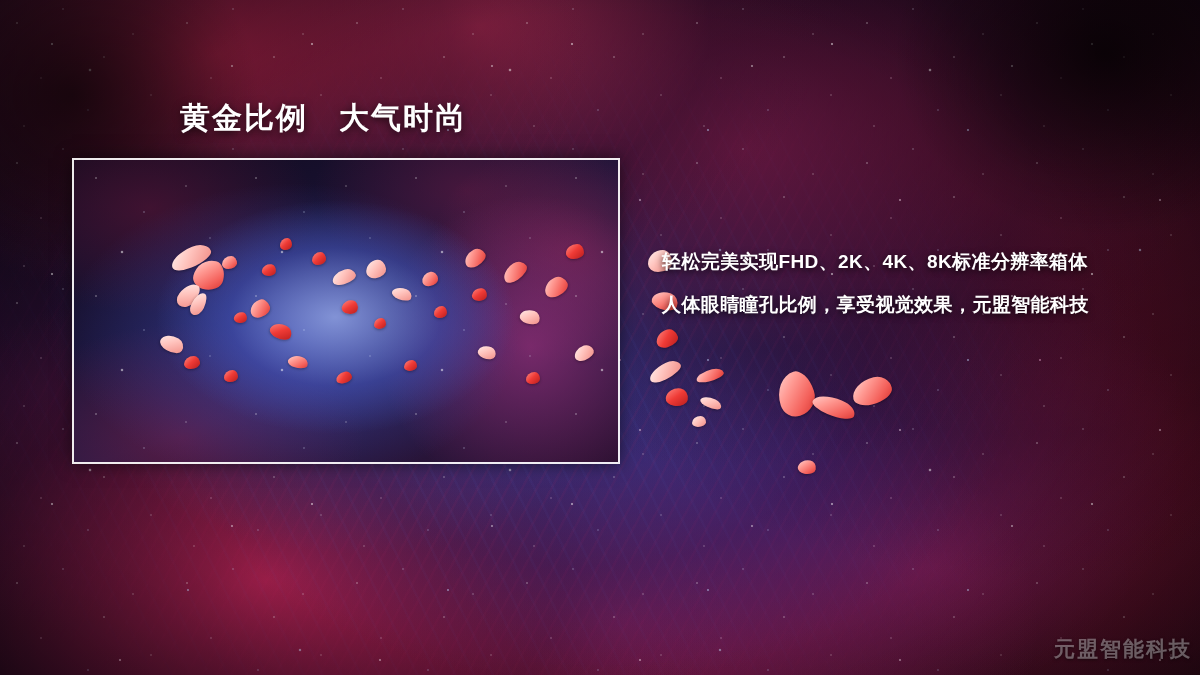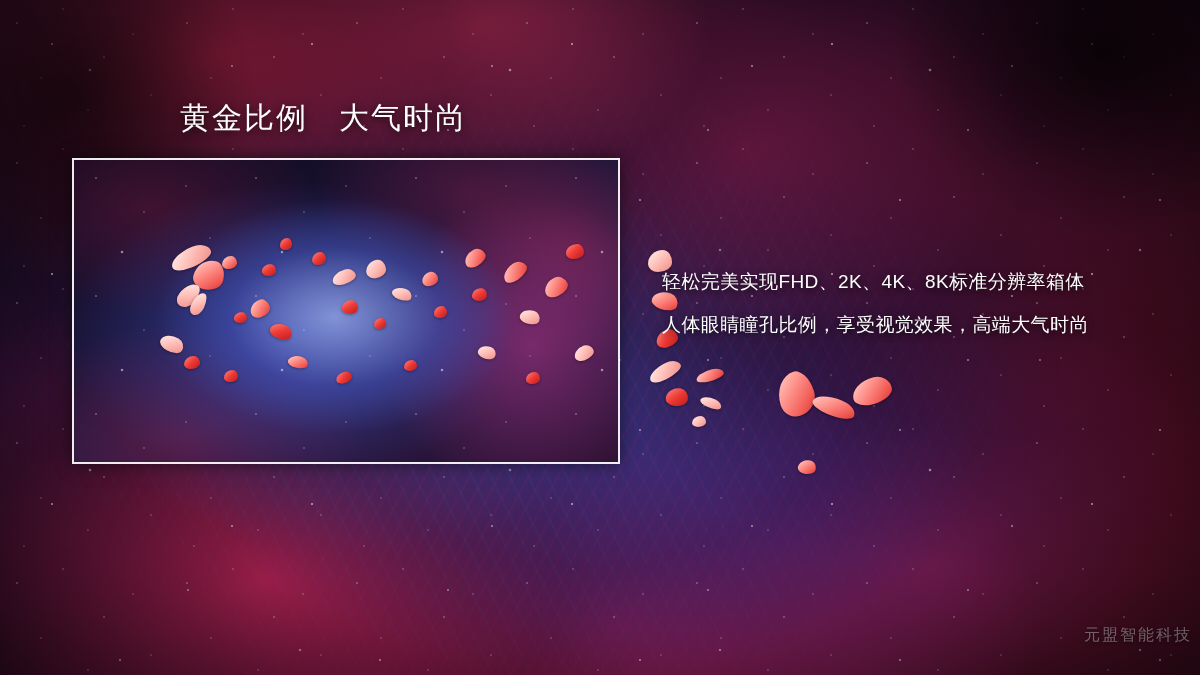--- a/index.html
+++ b/index.html
@@ -1,20 +1,21 @@
 <!DOCTYPE html>
 <html><head>
 <meta charset="utf-8">
 <style>
   html,body{margin:0;padding:0;background:#05030a;}
   #slide{
     position:relative;width:1200px;height:675px;overflow:hidden;
     background:#0a0410;
     font-family:"Liberation Sans","DejaVu Sans",sans-serif;
     user-select:none;
+    font-weight:bold;
   }
 
   
   .bg-layer{position:absolute;inset:0;pointer-events:none;}
 
   #bg-base{
     background:
       radial-gradient(ellipse 520px 360px at 18% 8%,  rgba(140,28,58,.85) 0%, rgba(90,18,45,.45) 45%, rgba(0,0,0,0) 72%),
       radial-gradient(ellipse 460px 330px at 40% 4%,  rgba(168,42,78,.75) 0%, rgba(70,16,44,.35) 50%, rgba(0,0,0,0) 75%),
       radial-gradient(ellipse 600px 420px at 62% 22%, rgba(120,26,70,.70) 0%, rgba(50,14,48,.34) 48%, rgba(0,0,0,0) 76%),
@@ -115,29 +116,29 @@
   .petal.deep{background:linear-gradient(135deg,#ff8a84 0%,#ef3b36 48%,#b81c1c 100%);}
   .petal.pale{background:linear-gradient(135deg,#fff0ee 0%,#ffc3bd 45%,#f08b84 100%);}
 
   
   #slide-title{
     position:absolute;left:180px;top:100px;
     font-size:30px;line-height:36px;color:#ffffff;letter-spacing:2px;
     text-shadow:0 2px 8px rgba(0,0,0,.75);white-space:pre;
   }
   #body-copy{
-    position:absolute;left:662px;top:260px;width:500px;
+    position:absolute;left:662px;top:240px;width:500px;
   }
   .body-line{
     font-size:19px;line-height:43px;color:#ffffff;letter-spacing:.4px;
     text-shadow:0 2px 7px rgba(0,0,0,.80);white-space:nowrap;
   }
   #watermark{
-    position:absolute;right:8px;bottom:29px;
-    font-size:16px;letter-spacing:2px;color:rgba(224,224,228,.40);
+    position:absolute;right:8px;bottom:12px;
+    font-size:21px;letter-spacing:2px;color:rgba(224,224,228,.40);
     text-shadow:0 1px 3px rgba(0,0,0,.5);
   }
 </style>
 </head>
 <body>
 
 <div id="slide">
 
   <div class="bg-layer" id="bg-base"></div>
   <div class="bg-layer" id="bg-wisps"></div>
@@ -198,18 +199,18 @@
         <div class="petal deep" style="left: 262px; top: 212px; width: 16px; height: 11px; transform: rotate(-12deg);"></div>
         <div class="petal deep" style="left: 330px; top: 200px; width: 13px; height: 11px; transform: rotate(0deg);"></div>
         <div class="petal pale" style="left: 404px; top: 186px; width: 18px; height: 13px; transform: rotate(22deg);"></div>
         <div class="petal deep" style="left: 452px; top: 212px; width: 14px; height: 12px; transform: rotate(0deg);"></div>
         <div class="petal pale" style="left: 500px; top: 186px; width: 20px; height: 14px; transform: rotate(-20deg);"></div>
       </div>
   </div>
 
   <div id="body-copy">
     <div class="body-line">轻松完美实现FHD、2K、4K、8K标准分辨率箱体</div>
-    <div class="body-line">人体眼睛瞳孔比例，享受视觉效果，高端大气时尚</div>
+    <div class="body-line">人体眼睛瞳孔比例，享受视觉效果，元盟智能科技</div>
   </div>
 
   <div id="watermark">元盟智能科技</div>
 
 </div>
 
 </body></html>

